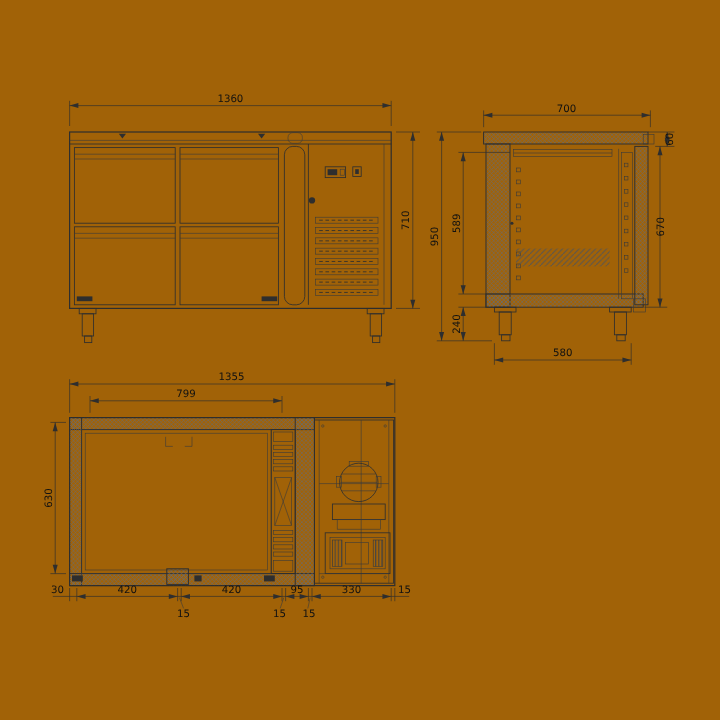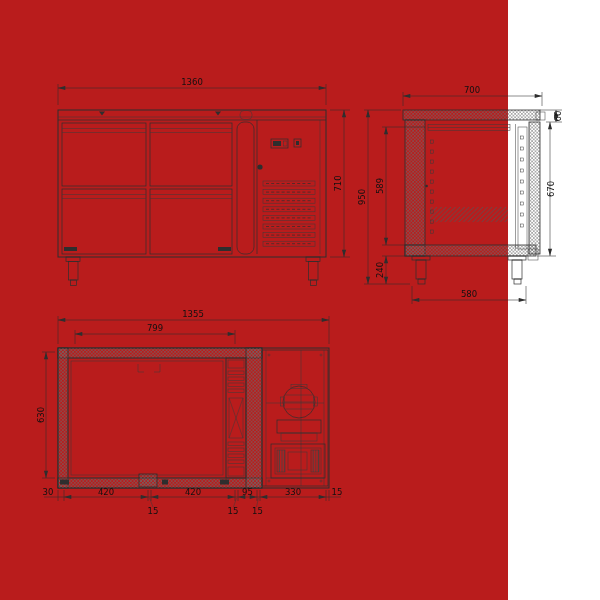--- a/index.html
+++ b/index.html
@@ -1,16 +1,16 @@
 <!DOCTYPE html>
 <html><head>
 <meta charset="utf-8">
 <style>
   html,body{margin:0;padding:0;background:#fff}
-  #canvas{position:relative;width:508px;height:600px;background:#b91c1c;font-family:"DejaVu Sans",sans-serif}
+  #canvas{position:relative;width:600px;height:600px;background:#a16207;font-family:"DejaVu Sans",sans-serif}
   svg{display:block}
   .ln{fill:none;stroke:#2e2e2e;stroke-width:1}
   .md{fill:none;stroke:#2e2e2e;stroke-width:0.7}
   .thin{fill:none;stroke:#3a3a3a;stroke-width:0.5}
   .dim{fill:none;stroke:#2e2e2e;stroke-width:0.55}
   .fill{fill:#2e2e2e;stroke:none}
   .dash{fill:none;stroke:#2e2e2e;stroke-width:0.7;stroke-dasharray:3 2.2}
   .hatchf{fill:url(#hatch);stroke:#2e2e2e;stroke-width:0.8}
   .diagf{fill:url(#diag);stroke:none}
   .vbarsf{fill:url(#vbars);stroke:#3a3a3a;stroke-width:0.5}

